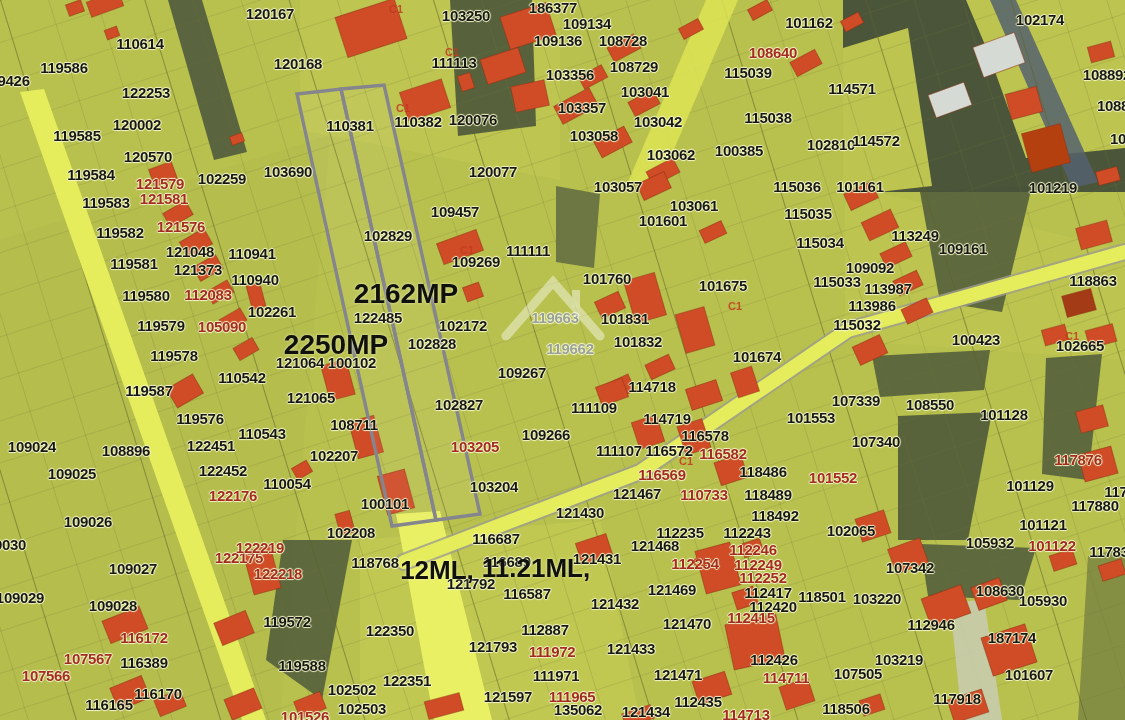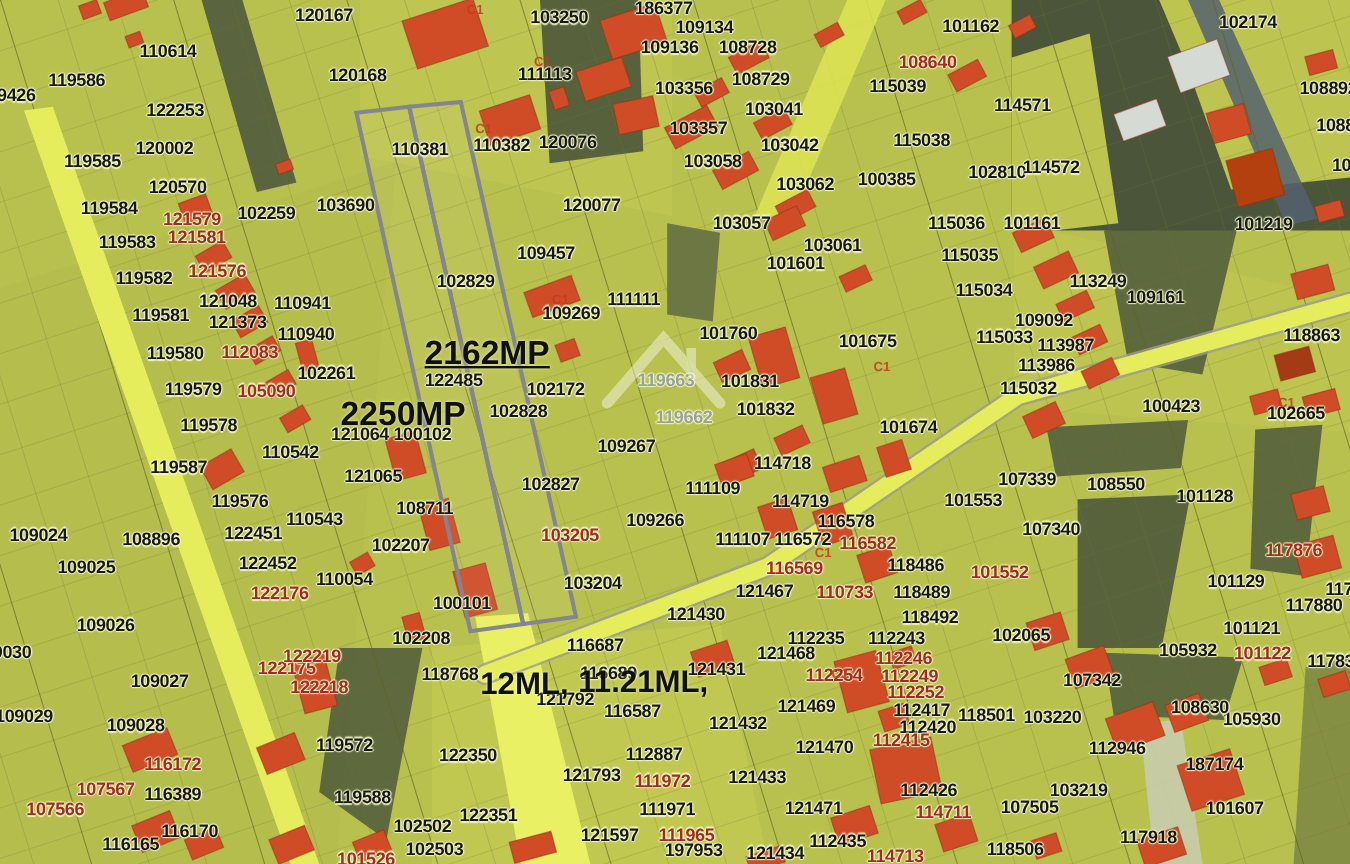--- a/index.html
+++ b/index.html
@@ -322,21 +322,21 @@
       <div class="parcel-label" style="left: 1030px; top: 485px;">101129</div>
       <div class="parcel-label" style="left: 1095px; top: 505px;">117880</div>
       <div class="parcel-label" style="left: 1043px; top: 524px;">101121</div>
       <div class="parcel-label" style="left: 851px; top: 530px;">102065</div>
       <div class="parcel-label" style="left: 1120px; top: 491px;">1178</div>
       <div class="parcel-label" style="left: 2px; top: 544px;">109030</div>
       <div class="parcel-label" style="left: 100px; top: 568px; margin-left: 33px;">109027</div>
       <div class="parcel-label" style="left: 20px; top: 597px;">109029</div>
       <div class="parcel-label" style="left: 113px; top: 605px;">109028</div>
       <div class="parcel-label lr" style="left: 260px; top: 547px;">122219</div>
-      <div class="parcel-label lr" style="left: 266px; top: 573px; text-align: right;">122218</div>
+      <div class="parcel-label lr" style="left: 278px; top: 573px; text-align: right;">122218</div>
       <div class="parcel-label" style="left: 287px; top: 621px;">119572</div>
       <div class="parcel-label lr" style="left: 144px; top: 637px;">116172</div>
       <div class="parcel-label lr" style="left: 88px; top: 658px;">107567</div>
       <div class="parcel-label" style="left: 144px; top: 662px;">116389</div>
       <div class="parcel-label lr" style="left: 46px; top: 675px;">107566</div>
       <div class="parcel-label" style="left: 158px; top: 693px;">116170</div>
       <div class="parcel-label" style="left: 109px; top: 704px;">116165</div>
       <div class="parcel-label" style="left: 375px; top: 562px;">118768</div>
       <div class="parcel-label" style="left: 507px; top: 561px;">116689</div>
       <div class="parcel-label" style="left: 471px; top: 583px;">121792</div>
@@ -346,21 +346,21 @@
       <div class="parcel-label" style="left: 407px; top: 680px;">122351</div>
       <div class="parcel-label" style="left: 352px; top: 689px;">102502</div>
       <div class="parcel-label" style="left: 362px; top: 708px;">102503</div>
       <div class="parcel-label lr" style="left: 305px; top: 716px;">101526</div>
       <div class="parcel-label" style="left: 493px; top: 646px;">121793</div>
       <div class="parcel-label" style="left: 508px; top: 696px;">121597</div>
       <div class="parcel-label" style="left: 545px; top: 629px;">112887</div>
       <div class="parcel-label lr" style="left: 552px; top: 651px;">111972</div>
       <div class="parcel-label" style="left: 556px; top: 675px;">111971</div>
       <div class="parcel-label lr" style="left: 572px; top: 696px;">111965</div>
-      <div class="parcel-label" style="left: 578px; top: 709px;">197953</div>
+      <div class="parcel-label" style="left: 578px; top: 709px;">135062</div>
       <div class="parcel-label" style="left: 655px; top: 545px;">121468</div>
       <div class="parcel-label lr" style="left: 753px; top: 549px;">112246</div>
       <div class="parcel-label" style="left: 597px; top: 558px;">121431</div>
       <div class="parcel-label lr" style="left: 695px; top: 563px;">112254</div>
       <div class="parcel-label lr" style="left: 758px; top: 564px;">112249</div>
       <div class="parcel-label lr" style="left: 763px; top: 577px;">112252</div>
       <div class="parcel-label" style="left: 768px; top: 592px;">112417</div>
       <div class="parcel-label" style="left: 672px; top: 589px;">121469</div>
       <div class="parcel-label" style="left: 615px; top: 603px;">121432</div>
       <div class="parcel-label" style="left: 773px; top: 606px;">112420</div>
@@ -389,21 +389,21 @@
       <div class="parcel-label" style="left: 990px; top: 542px;">105932</div>
       <div class="parcel-label" style="left: 1109px; top: 551px;">11783</div>
       <div class="c1" style="left: 396px; top: 9px;">C1</div>
       <div class="c1" style="left: 452px; top: 52px;">C1</div>
       <div class="c1" style="left: 403px; top: 108px;">C1</div>
       <div class="c1" style="left: 467px; top: 250px;">C1</div>
       <div class="c1" style="left: 735px; top: 306px;">C1</div>
       <div class="c1" style="left: 686px; top: 461px;">C1</div>
       <div class="c1" style="left: 700px; top: 562px;">C1</div>
       <div class="c1" style="left: 1072px; top: 336px;">C1</div>
-      <div class="area-label" style="left: 406px; top: 294px; text-decoration: underline;">2162MP</div>
+      <div class="area-label" style="left: 406px; top: 294px;">2162MP</div>
       <div class="area-label" style="left: 336px; top: 345px;">2250MP</div>
       <div class="frontage-label" style="left: 437px; top: 570px;">12ML,</div>
       <div class="frontage-label" style="left: 536px; top: 568px;">11.21ML,</div>
     </div>
 
   <div id="watermark">
     <svg class="wm-logo" viewBox="0 0 110 75">
       <path d="M8 68 L55 14 L102 68" fill="none" stroke="rgba(250,252,246,0.9)" stroke-width="9" stroke-linecap="round"></path>
       <path d="M78 22 L78 40" fill="none" stroke="rgba(250,252,246,0.9)" stroke-width="8"></path>
     </svg>

